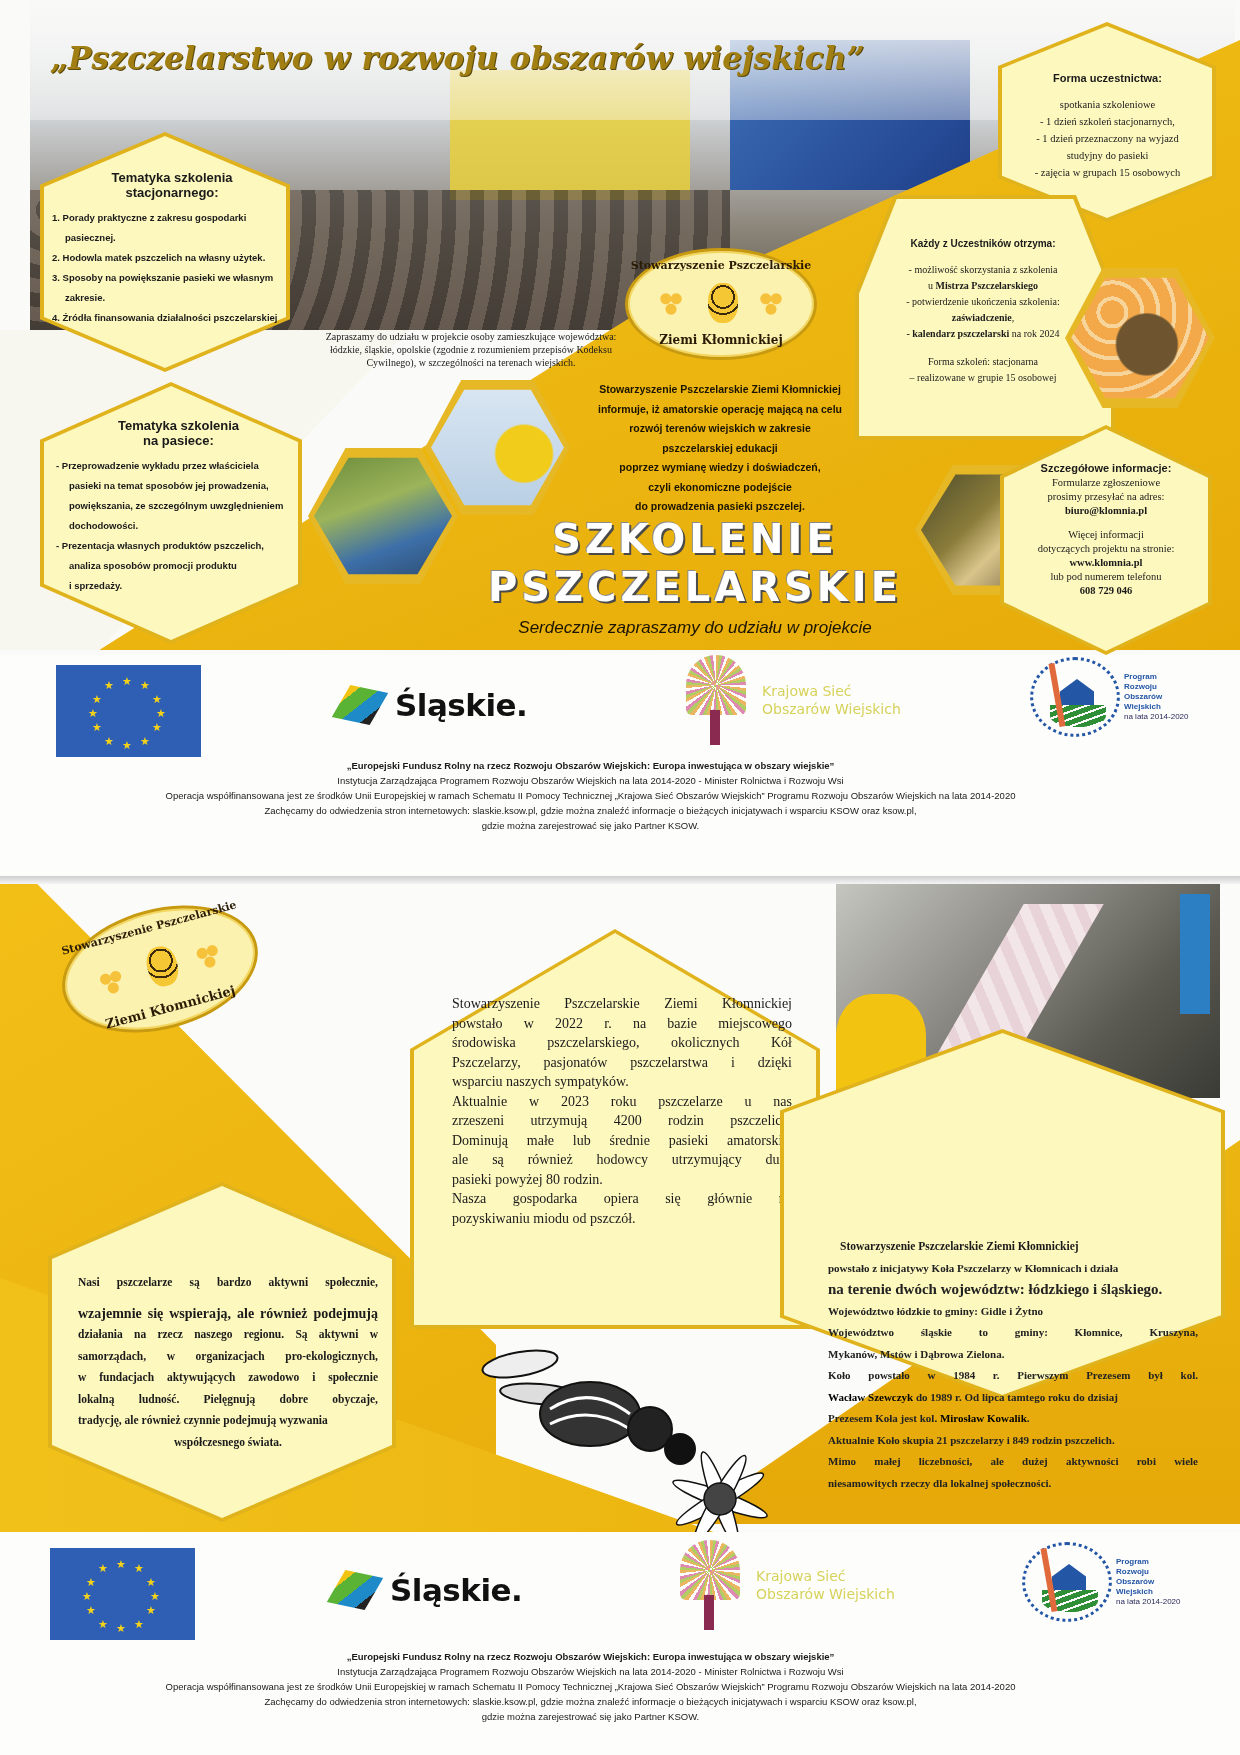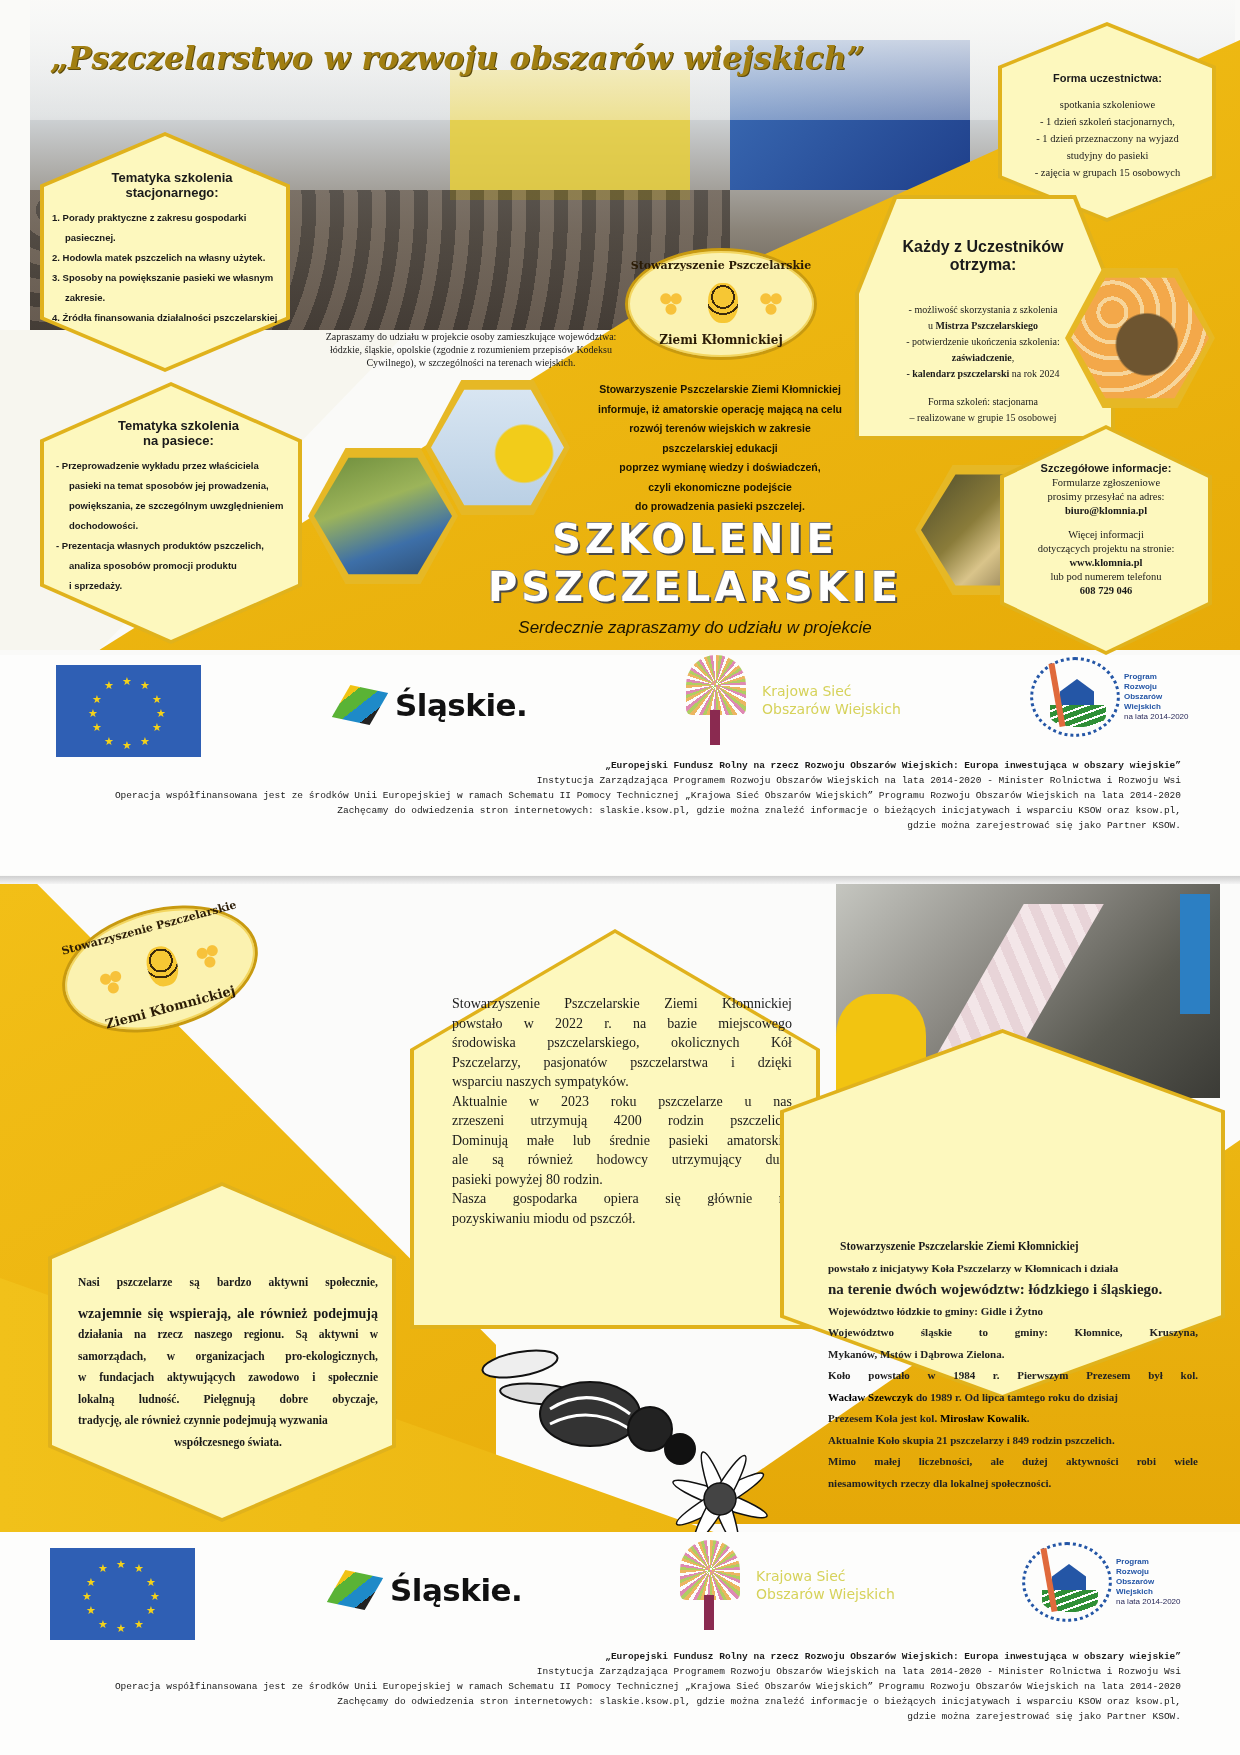--- a/index.html
+++ b/index.html
@@ -63,21 +63,21 @@
   .ksow .tree::after { content: ""; position: absolute; left: 34px; top: 55px; width: 10px; height: 35px; background: #8a2a50; }
   .ksow .label { font-family: "DejaVu Sans", sans-serif; font-size: 14px; line-height: 18px; color: #d6d25a; }
   .prow { position: absolute; display: flex; align-items: center; gap: 4px; }
   .prow .emblem { width: 90px; height: 80px; position: relative; }
   .prow .emblem .ring-stars { position: absolute; inset: 0; border-radius: 50%; border: 3px dotted #2456a6; }
   .prow .emblem .house { position: absolute; left: 30px; top: 22px; width: 34px; height: 28px; background: #2456a6; clip-path: polygon(50% 0, 100% 45%, 100% 100%, 0 100%, 0 45%); }
   .prow .emblem .field { position: absolute; left: 20px; top: 48px; width: 56px; height: 22px; background: repeating-linear-gradient(160deg, #2f8f36 0 5px, #fff 5px 7px); border-radius: 0 0 50% 50%; }
   .prow .emblem .wheat { position: absolute; left: 24px; top: 6px; width: 6px; height: 64px; background: #e06a3c; transform: rotate(-10deg); }
   .prow .label { font-size: 8px; line-height: 10px; color: #2a2a5a; }
   .prow .label .cap { color: #2456a6; font-weight: bold; }
-  .ft-text { position: absolute; width: 1181px; text-align: right; font-family: Liberation Mono, monospace; font-size: 9.5px; line-height: 15px; color: #1a1a1a; }
+  .ft-text { position: absolute; width: 1181px; text-align: center; font-family: Liberation Sans, sans-serif; font-size: 9.5px; line-height: 15px; color: #1a1a1a; }
   .ft-text .b { font-weight: bold; }
 
   
   .p2-yellow-left { left: 0; top: 0; width: 1240px; height: 640px;
     background: linear-gradient(150deg, #f2bf17, #e6a807);
     clip-path: polygon(3% 0, 40% 72%, 40% 100%, 0 100%, 0 0); }
   .p2-yellow-bottom { left: 0; top: 330px; width: 1240px; height: 320px;
     background: linear-gradient(90deg, #f1c11a, #e9ad0a);
     clip-path: polygon(0 20%, 58% 100%, 0 100%); }
   .p2-yellow-br { left: 0; top: 0; width: 1240px; height: 640px;
@@ -185,21 +185,21 @@
     <div class="serif" style="font-size:10.5px;line-height:17px;">-  1 dzień szkoleń stacjonarnych,</div>
     <div class="serif" style="font-size:10.5px;line-height:17px;">- 1 dzień przeznaczony na wyjazd</div>
     <div class="serif" style="font-size:10.5px;line-height:17px;">studyjny do pasieki</div>
     <div class="serif" style="font-size:10.5px;line-height:17px;">- zajęcia w grupach 15 osobowych</div>
   </div>
 
   <div class="hex-border" style="left:855px;top:195px;width:260px;height:245px;clip-path:polygon(15% 0,85% 0,100% 40%,100% 100%,0 100%,0 40%);">
     <div class="hex-inner" style="clip-path:polygon(15% 0,85% 0,100% 40%,100% 100%,0 100%,0 40%);"></div>
   </div>
   <div class="hex-content" style="left:868px;top:238px;width:230px;align-items:center;text-align:center;">
-    <div class="sans-b" style="font-size:16px;margin-bottom:28px;">Każdy z Uczestników otrzyma:</div>
+    <div class="sans-b" style="font-size:10px;margin-bottom:13px;">Każdy z Uczestników otrzyma:</div>
     <div class="serif" style="font-size:10px;line-height:16px;">- możliwość skorzystania z szkolenia</div>
     <div class="serif" style="font-size:10px;line-height:16px;"><span>u </span><b>Mistrza Pszczelarskiego</b></div>
     <div class="serif" style="font-size:10px;line-height:16px;">- potwierdzenie ukończenia szkolenia:</div>
     <div class="serif" style="font-size:10px;line-height:16px;"><b>zaświadczenie</b><span>,</span></div>
     <div class="serif" style="font-size:10px;line-height:16px;"><b>- kalendarz pszczelarski</b><span> na rok 2024</span></div>
     <div class="serif" style="font-size:10px;line-height:16px;margin-top:12px;">Forma szkoleń: stacjonarna</div>
     <div class="serif" style="font-size:10px;line-height:16px;">– realizowane w grupie 15 osobowej</div>
   </div>
   <div class="ring" style="left:1065px;top:268px;width:150px;height:140px;"></div>
   <div class="circ-photo" style="left:1071px;top:274px;width:138px;height:128px;background:radial-gradient(circle at 55% 55%,#6e5530 0 30px,transparent 32px),repeating-radial-gradient(circle at 30% 30%,#f3a84a 0 12px,#f7d59a 12px 16px);"></div>

